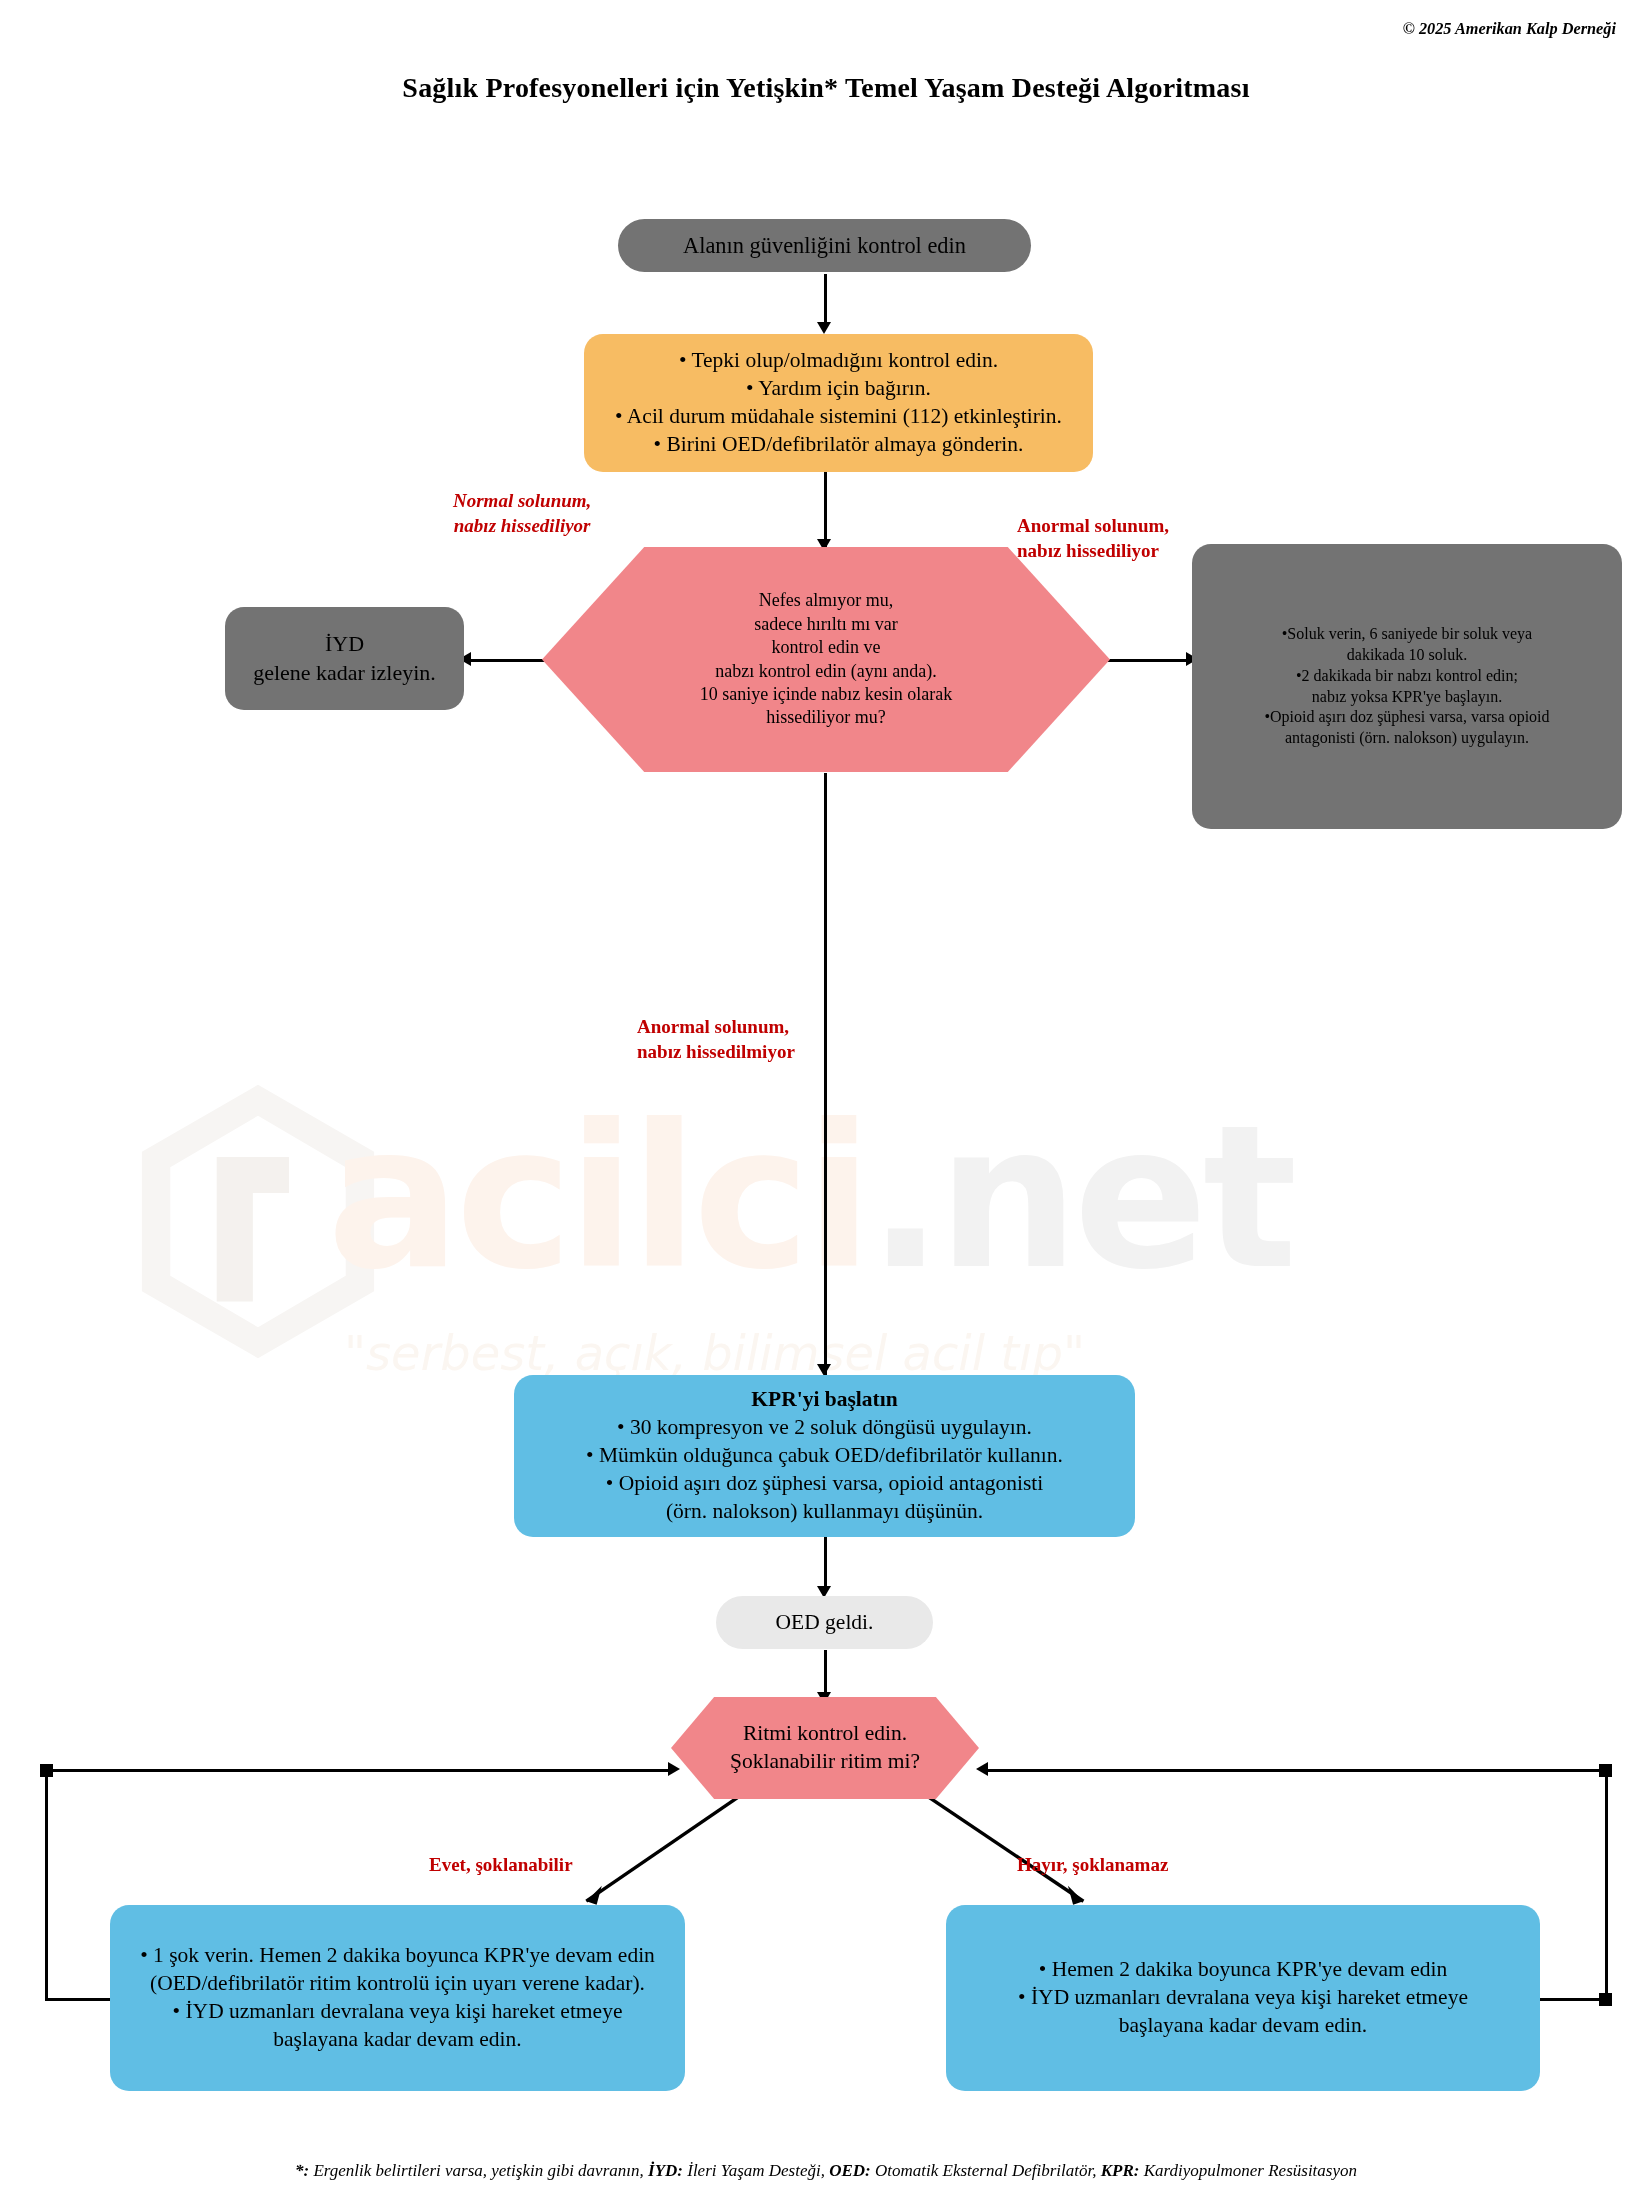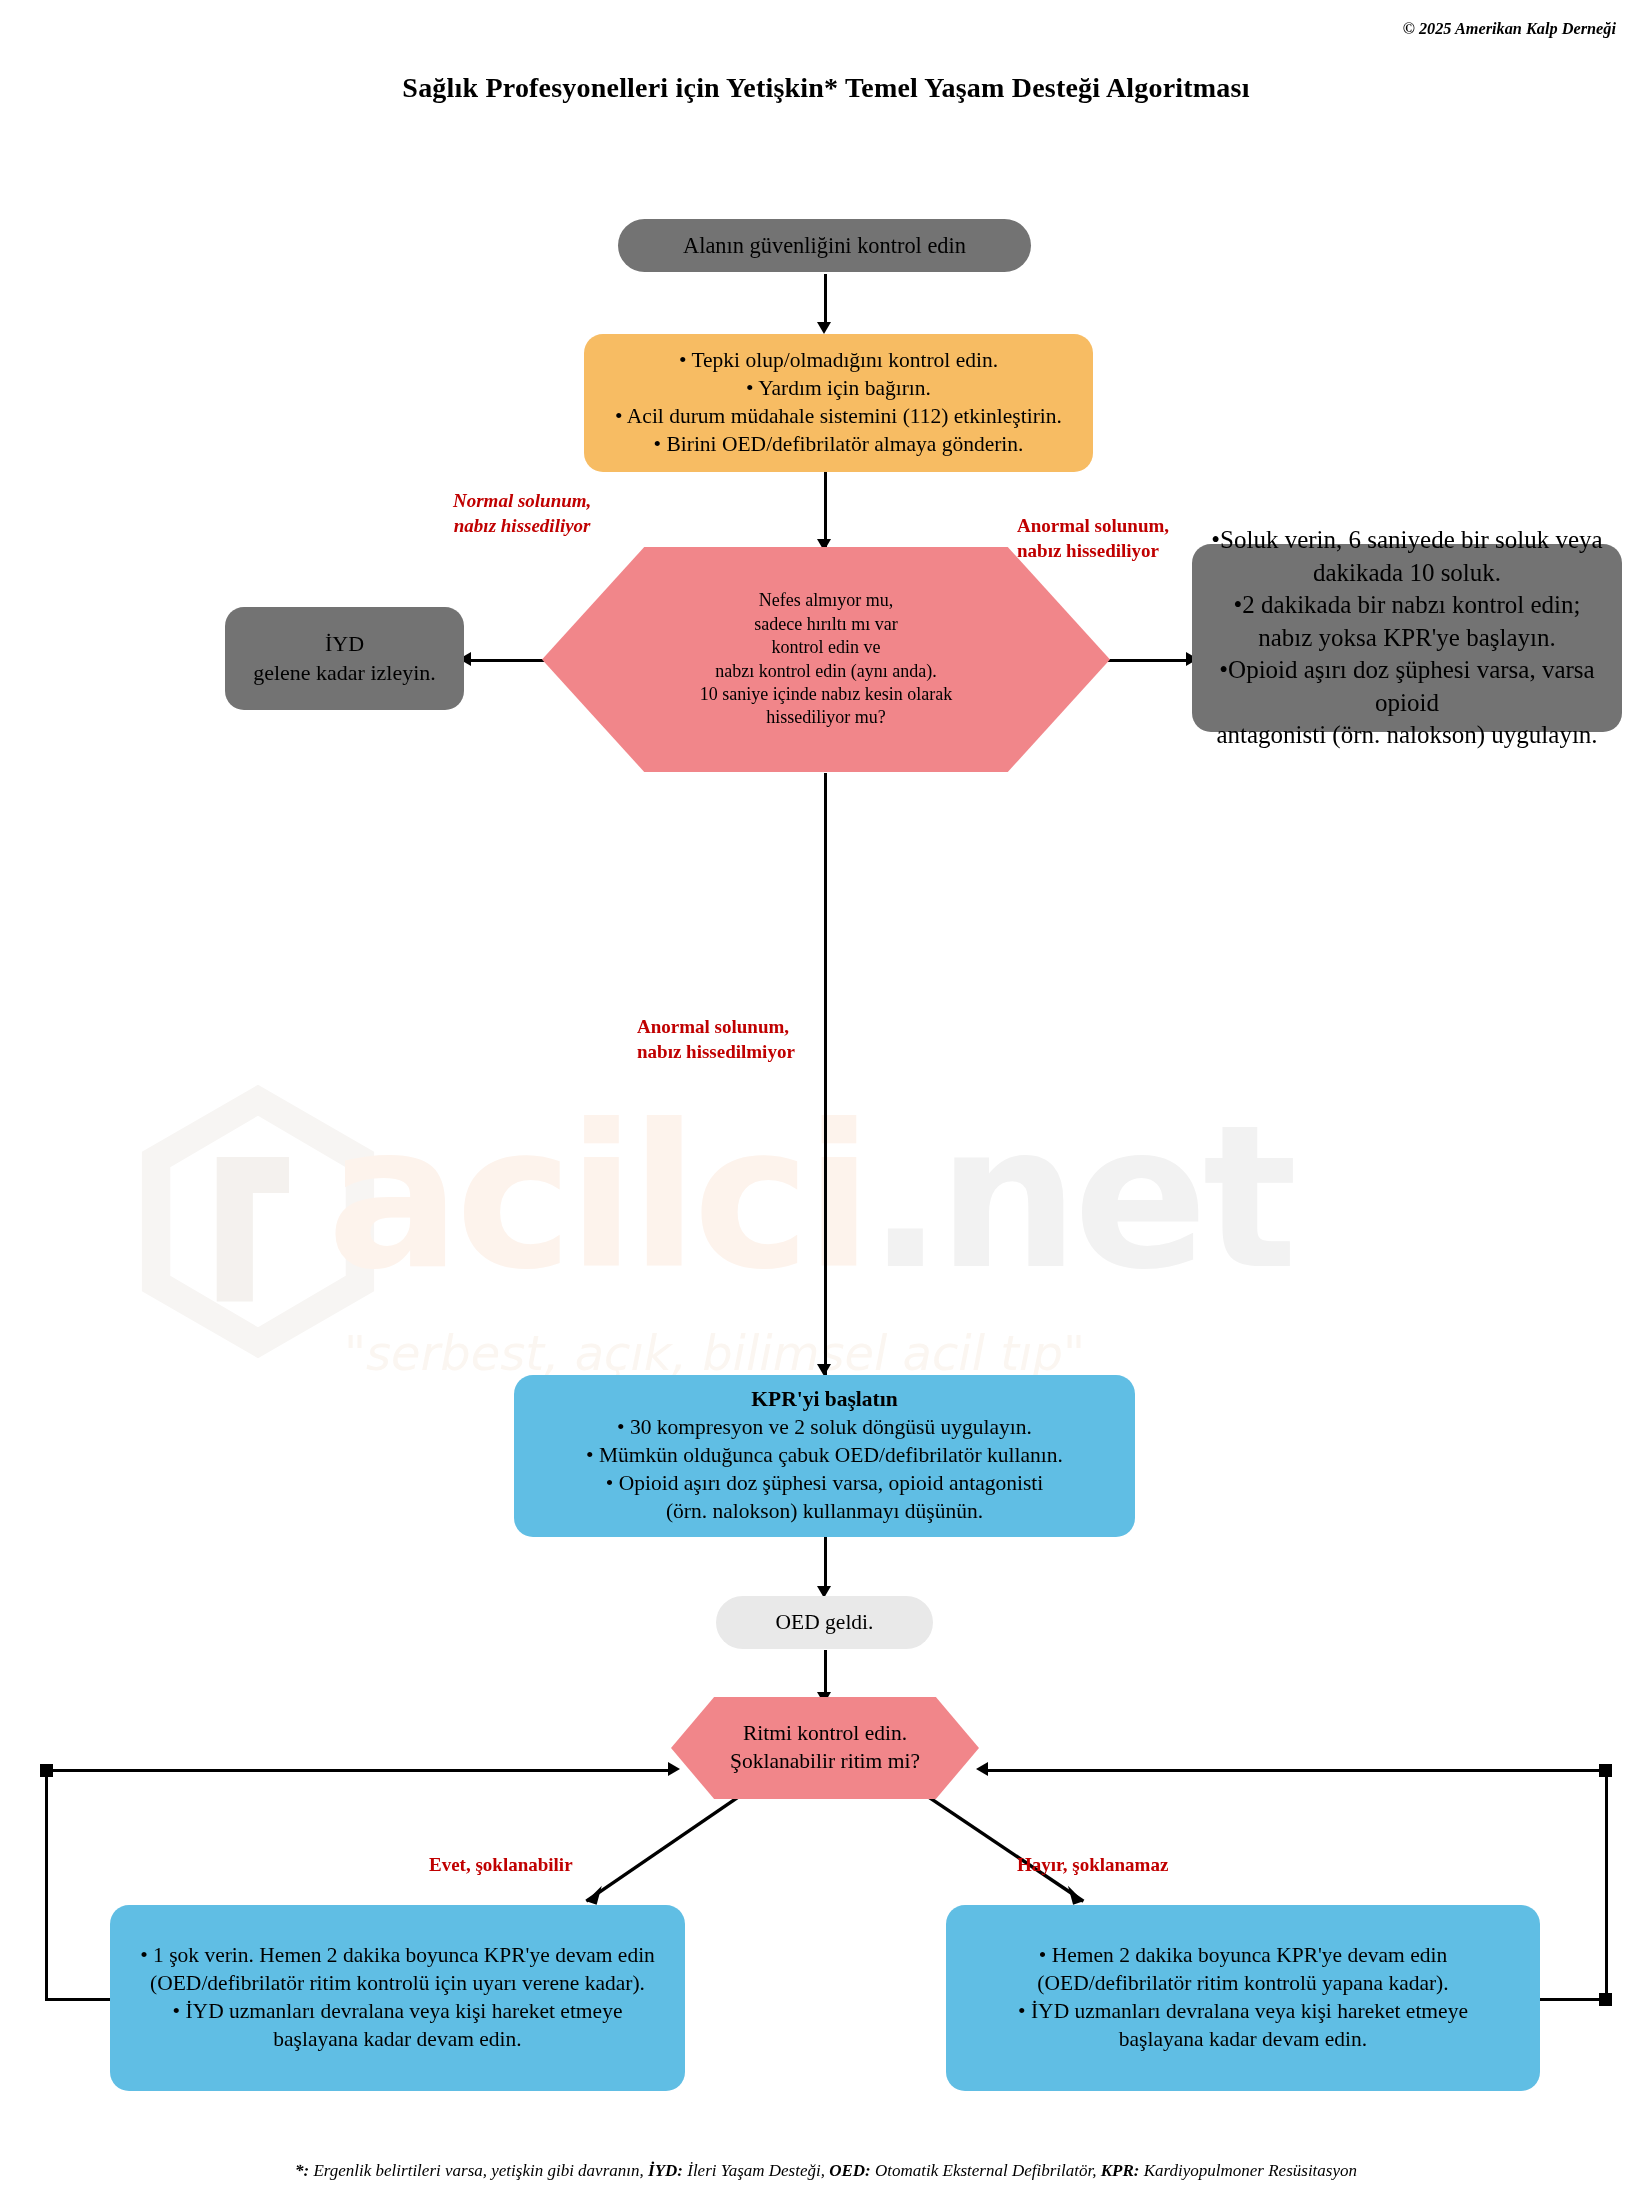--- a/index.html
+++ b/index.html
@@ -266,21 +266,21 @@
     <span class="line">nabız hissedilmiyor</span>
   </div>
 
   <div class="node rbox green" style="left:225px; top:607px; width:239px; height:103px; font-size:22px;">
     <div class="lines">
       <span class="line">İYD</span>
       <span class="line">gelene kadar izleyin.</span>
     </div>
   </div>
 
-  <div class="node rbox green" style="left:1192px; top:544px; width:430px; height:188px; font-size:25px;align-items:center;">
+  <div class="node rbox green" style="left:1192px; top:544px; width:430px; height:285px; font-size:16px;align-items:center;">
     <div class="lines">
       <span class="line">•Soluk verin, 6 saniyede bir soluk veya</span>
       <span class="line">dakikada 10 soluk.</span>
       <span class="line">•2 dakikada bir nabzı kontrol edin;</span>
       <span class="line">nabız yoksa KPR'ye başlayın.</span>
       <span class="line">•Opioid aşırı doz şüphesi varsa, varsa opioid</span>
       <span class="line">antagonisti (örn. nalokson) uygulayın.</span>
     </div>
   </div>
 
@@ -319,21 +319,20 @@
       <span class="line">• 1 şok verin. Hemen 2 dakika boyunca KPR'ye devam edin</span>
       <span class="line">(OED/defibrilatör ritim kontrolü için uyarı verene kadar).</span>
       <span class="line">• İYD uzmanları devralana veya kişi hareket etmeye</span>
       <span class="line">başlayana kadar devam edin.</span>
     </div>
   </div>
 
   <div class="node rbox blue" style="left:946px; top:1905px; width:594px; height:186px; font-size:21.5px;">
     <div class="lines">
       <span class="line">• Hemen 2 dakika boyunca KPR'ye devam edin</span>
-      <span class="line">(OED/defibrilatör ritim kontrolü yapana kadar).</span>
       <span class="line">• İYD uzmanları devralana veya kişi hareket etmeye</span>
       <span class="line">başlayana kadar devam edin.</span>
     </div>
   </div>
 
   <div class="footnote">
     <b>*:</b>
     <span>Ergenlik belirtileri varsa, yetişkin gibi davranın,</span>
     <b>İYD:</b>
     <span>İleri Yaşam Desteği,</span>

